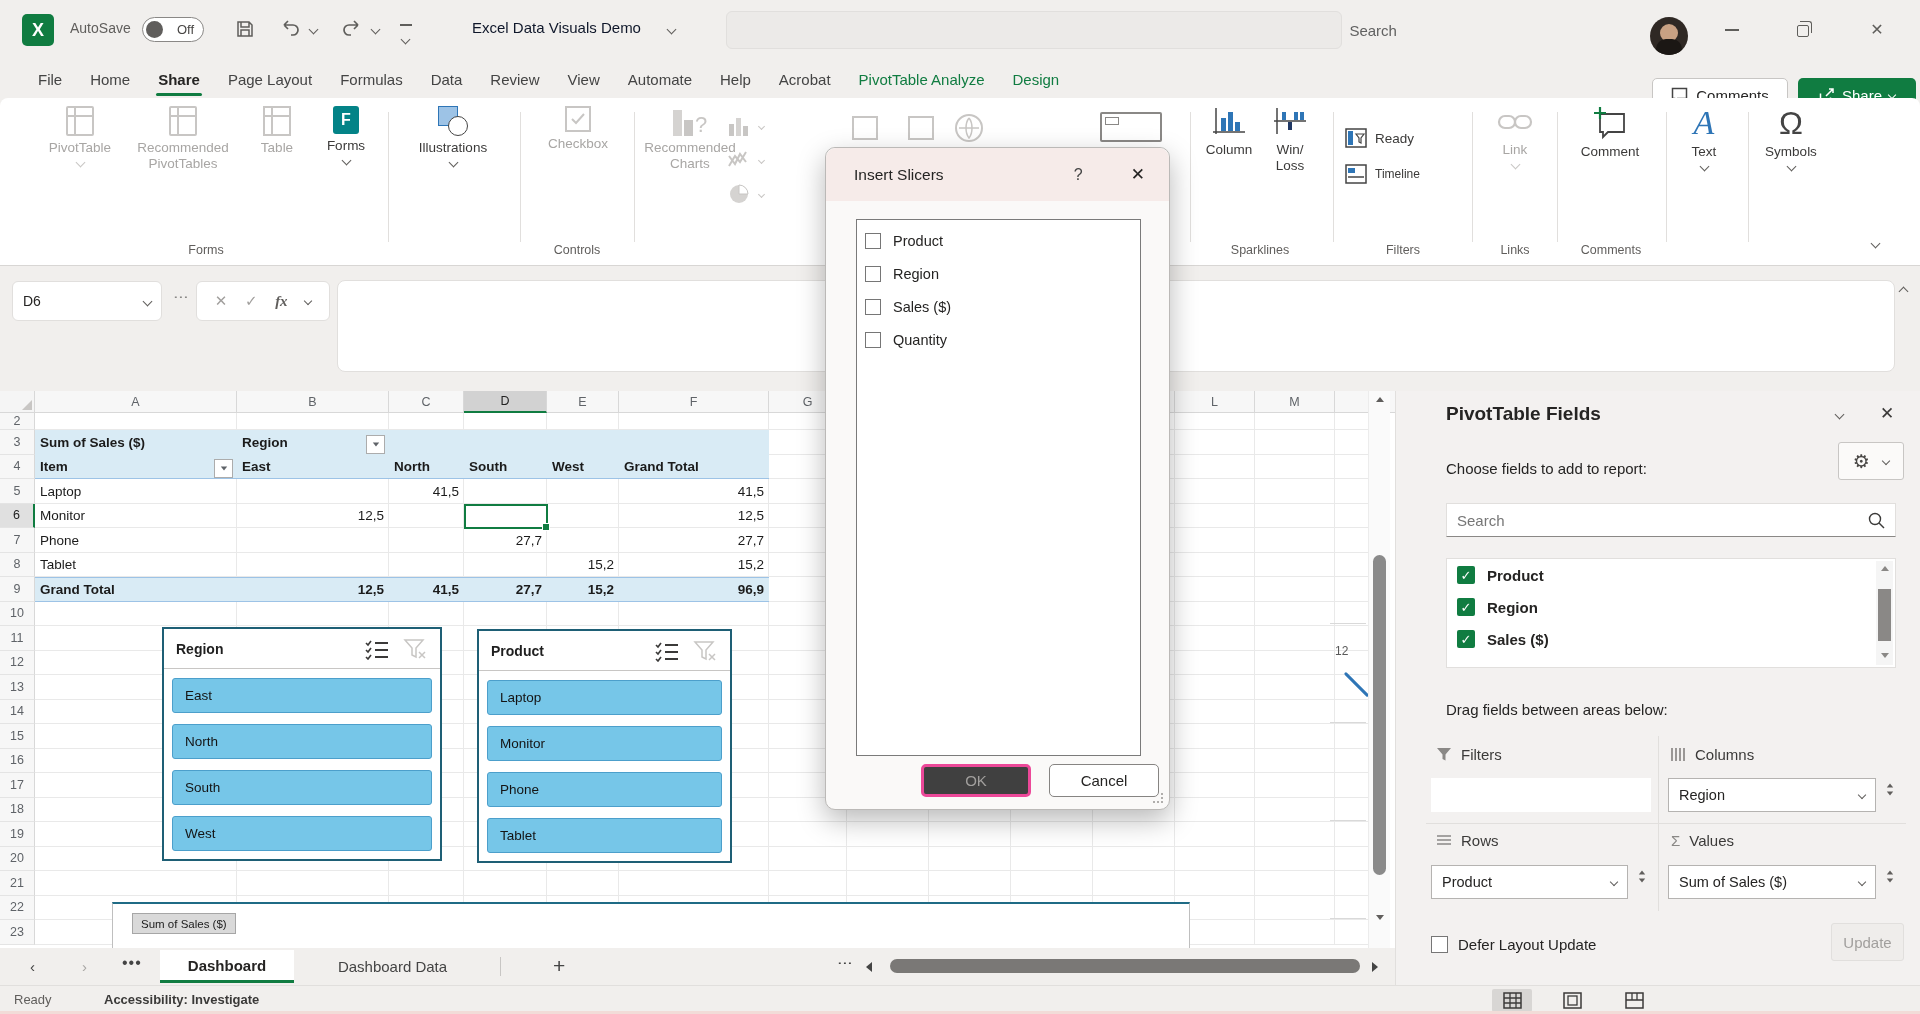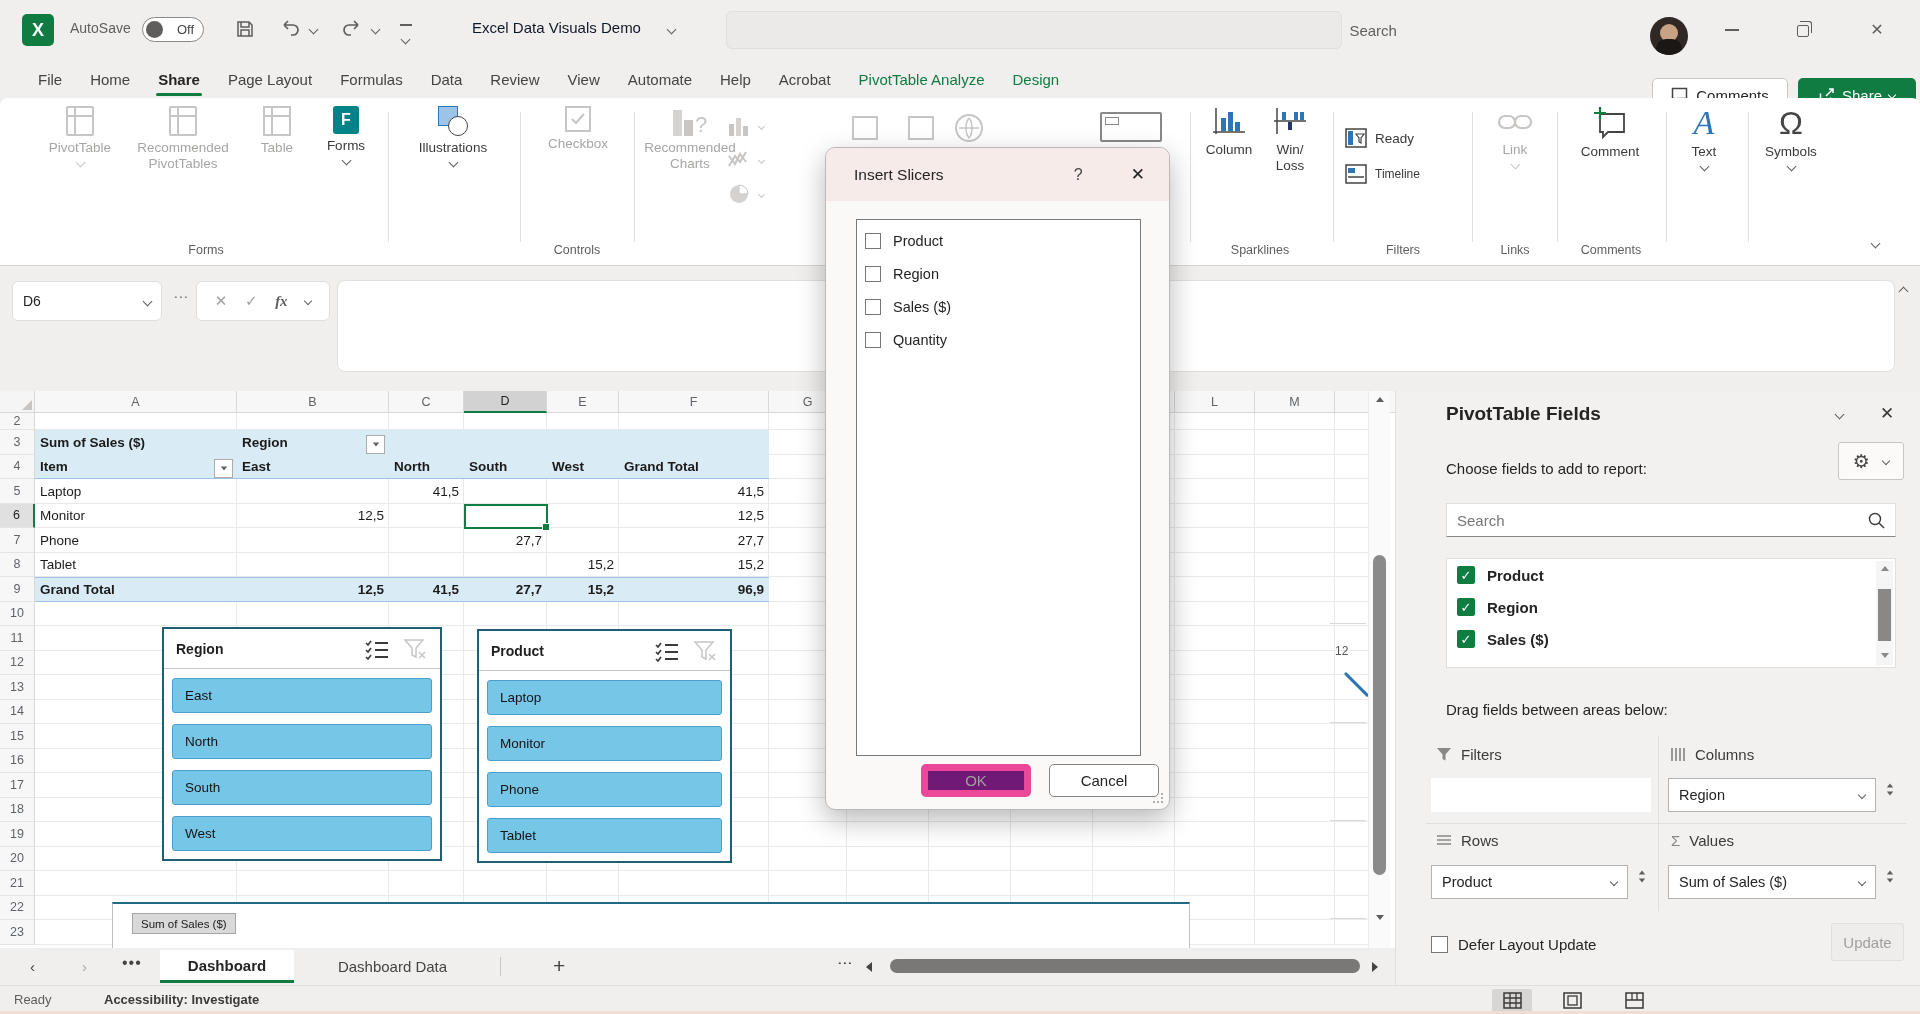--- a/index.html
+++ b/index.html
@@ -113,21 +113,21 @@
   #dialog { left:825px; top:147px; width:345px; height:663px; background:#FAF9F8; border:1px solid #BBB9B7; border-radius:10px; box-shadow:0 10px 28px rgba(0,0,0,.28); z-index:50; }
   #dialog-titlebar { height:53px; background:var(--dialog_titlebar,#F6EBE9); border-radius:10px 10px 0 0; display:flex; align-items:center; padding:0 24px 0 28px; }
   #dialog-title { font-size:15.5px; color:#252423; flex:1; }
   #dialog-help { font-size:16px; color:#444; margin-right:48px; }
   #dialog-close { font-size:17px; color:#252423; }
   #dialog-list { position:absolute; left:30px; top:71px; width:285px; height:537px; background:#fff; border:1px solid #7A7A7A; padding-top:4px; }
   .dlg-item { height:33px; display:flex; align-items:center; padding-left:8px; gap:12px; font-size:14.5px; color:#252423; }
   .dlg-item.focused { background:var(--focus_row,#D9EEDA); outline:1px dashed #217346; outline-offset:-2px; }
   .dlg-check { width:16px; height:16px; background:#fff; border:1px solid #767676; }
   .dlg-btn { position:absolute; top:616px; width:110px; height:33px; border-radius:5px; font-size:15px; display:flex; align-items:center; justify-content:center; }
-  #dlg-ok { left:95px; background:#701a75; border:7px solid #ec4899; color:#A19F9D; }
+  #dlg-ok { left:95px; background:#404040; border:3px solid #ec4899; color:#A19F9D; }
   #dlg-cancel { left:223px; background:#fff; border:1px solid #868482; color:#252423; }
   #dlg-grip { left:327px; top:645px; width:10px; height:10px; border-right:2px dotted #B0AEAC; border-bottom:2px dotted #B0AEAC; }
 
   
   #pane { left:1395px; top:391px; width:525px; height:594px; background:#F3F1F0; border-left:1px solid #E1DFDD; }
   #pane-title { left:50px; top:12px; font-size:19px; font-weight:bold; color:#252423; }
   #pane-sub { left:50px; top:69px; font-size:15px; color:#252423; }
   #gear-btn { left:442px; top:51px; width:66px; height:38px; background:#FBFAF9; border:1px solid #C8C6C4; border-radius:3px; display:flex; align-items:center; justify-content:space-evenly; font-size:19px; color:#484644; }
   #pane-search { left:50px; top:112px; width:450px; height:34px; background:#fff; border:1px solid #E1DFDD; border-bottom:1px solid #8A8886; display:flex; align-items:center; padding:0 10px; justify-content:space-between; }
   #pane-search span { font-size:15px; color:#767676; }

